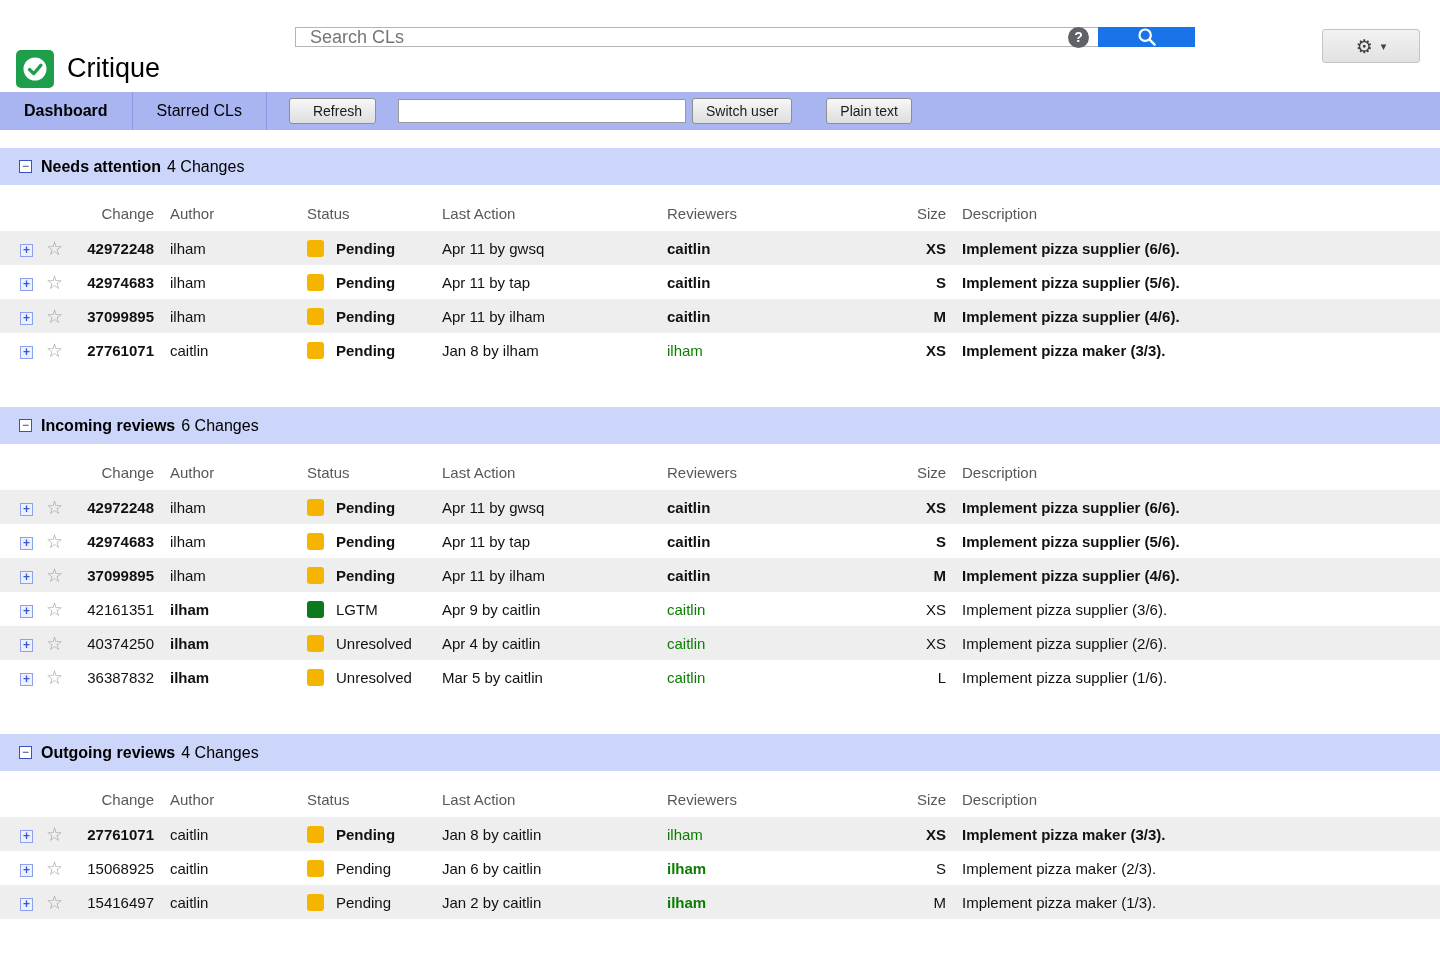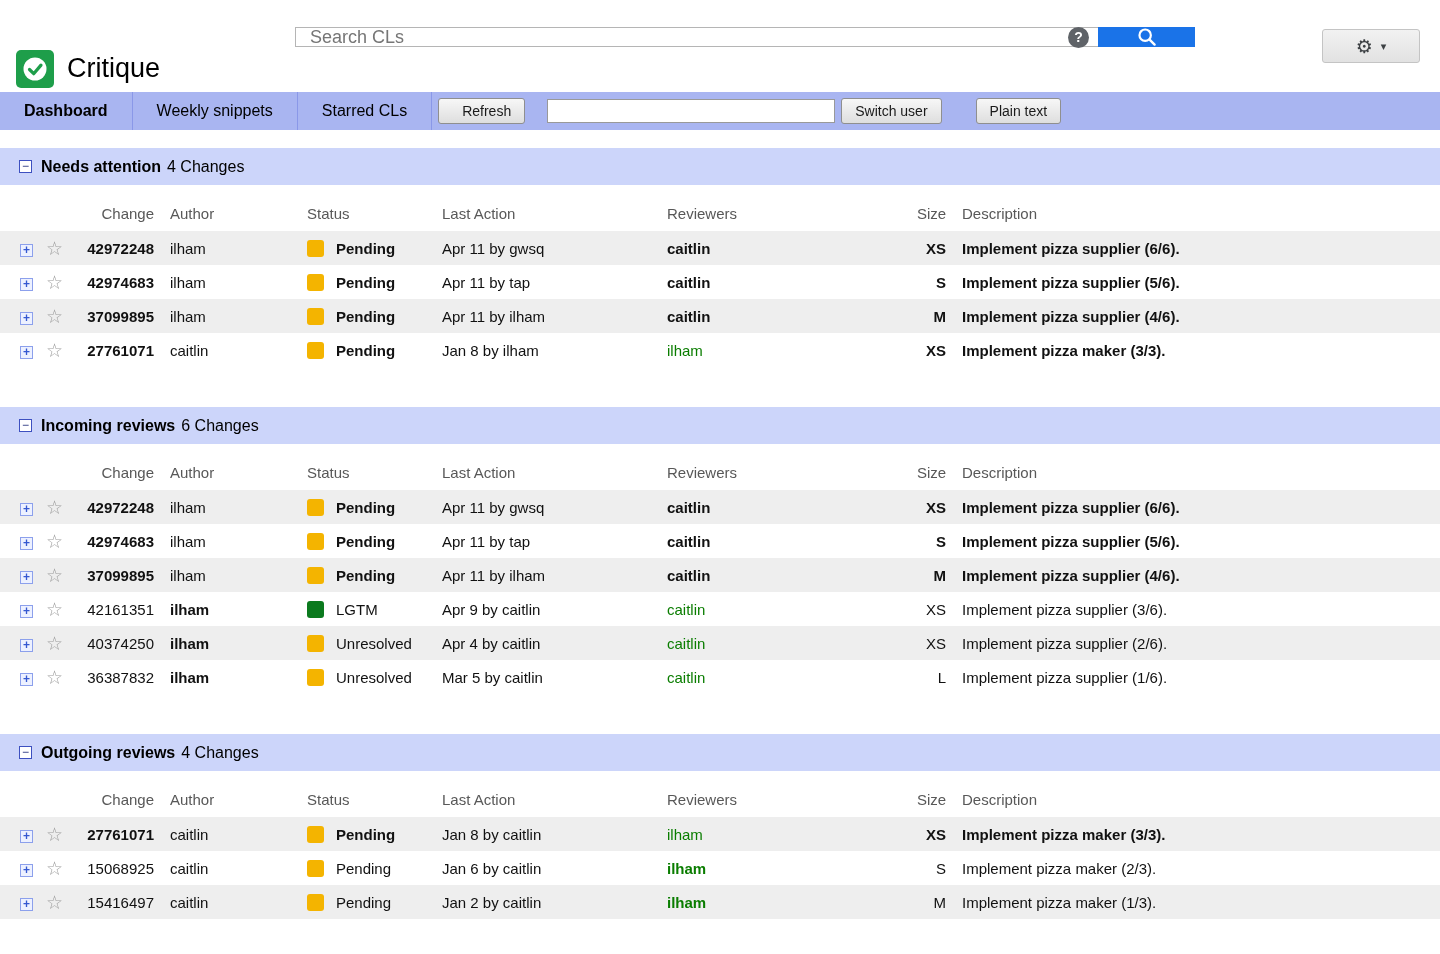--- a/index.html
+++ b/index.html
@@ -20,21 +20,21 @@
   .search-btn{width:97px;border:none;background:var(--search-blue);display:flex;align-items:center;justify-content:center;cursor:pointer;margin:-1px -1px -1px 0;}
   .gear-btn{position:absolute;right:20px;top:29px;width:98px;height:34px;background:linear-gradient(#f2f2f2,#e2e2e2);border:1px solid #c4c4c4;border-radius:3px;display:flex;align-items:center;justify-content:center;gap:8px;cursor:pointer;}
   .gear-glyph{font-size:19px;color:#3c4043;line-height:1;}
   .gear-caret{font-size:11px;color:#3c4043;}
 
   
   .nav-bar{height:38px;background:var(--nav-bg);display:flex;align-items:stretch;}
   .nav-tab{display:flex;align-items:center;padding:0 24px;font-size:16px;border-right:1px solid #8a98e8;cursor:pointer;color:#000;}
   .nav-tab.active{font-weight:bold;}
   .btn{background:linear-gradient(#f7f7f7,#dedede);border:1px solid #8f8f8f;border-radius:3px;font-size:14px;padding:4px 13px;font-family:inherit;color:#1a1a1a;cursor:pointer;align-self:center;}
-  .refresh-btn{margin-left:6px;padding-left:23px;}
+  .refresh-btn{margin-left:22px;padding-left:23px;}
   .user-input{margin-left:22px;align-self:center;width:288px;height:24px;border:1px solid #999;font-size:14px;padding:0 6px;font-family:inherit;}
   .switch-user-btn{margin-left:6px;}
   .plain-text-btn{margin-left:34px;}
 
   
   .cl-section{margin-top:18px;}
   .cl-section ~ .cl-section{margin-top:40px;}
   .section-header{height:37px;background:var(--section-bg);display:flex;align-items:center;padding-left:19px;}
   .collapse-box{width:13px;height:13px;border:1px solid #3d50c0;background:#fff;color:#26337e;font-size:12px;line-height:10px;text-align:center;margin-right:9px;cursor:pointer;flex:0 0 13px;}
   .section-title{font-weight:bold;font-size:16px;color:#000;}
@@ -87,21 +87,20 @@
   </div>
 
   <button class="gear-btn">
     <span class="gear-glyph">⚙</span>
     <span class="gear-caret">▾</span>
   </button>
 </header>
 
 <nav class="nav-bar">
   <div class="nav-tab active">Dashboard</div>
-  <div class="nav-tab">Weekly snippets</div>
   <div class="nav-tab">Starred CLs</div>
   <button class="btn refresh-btn">Refresh</button>
   <input class="user-input" type="text" value="" style="">
   <button class="btn switch-user-btn">Switch user</button>
   <button class="btn plain-text-btn">Plain text</button>
 </nav>
 
 <main id="sections-root">
     <section class="cl-section">
       <div class="section-header">

